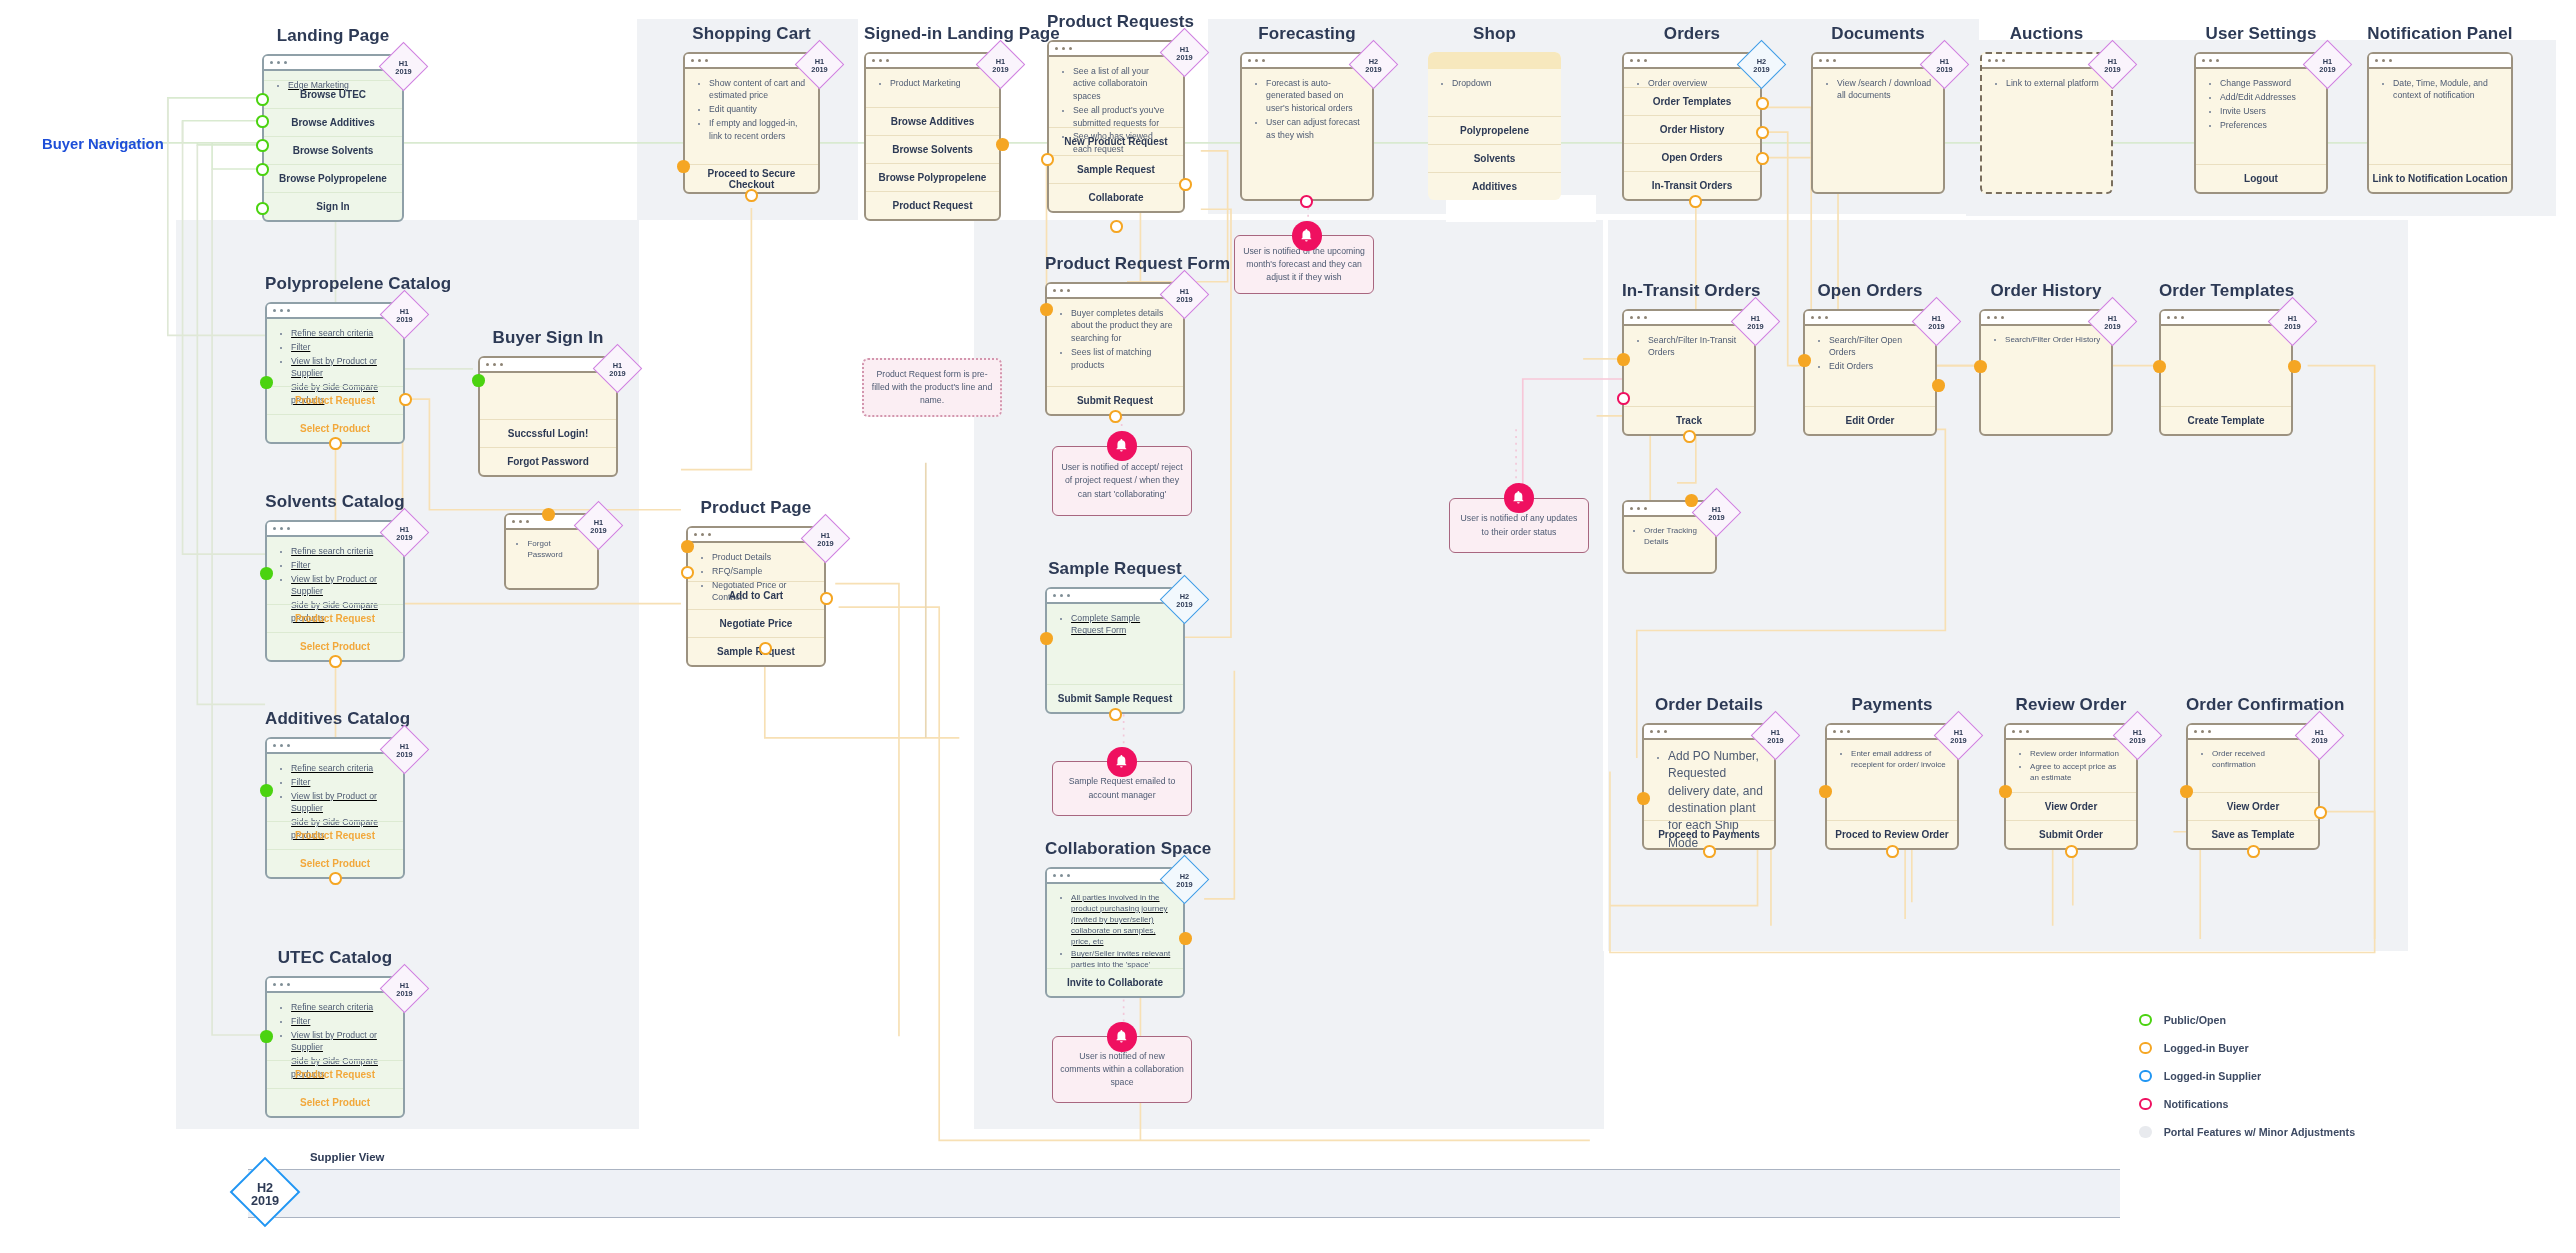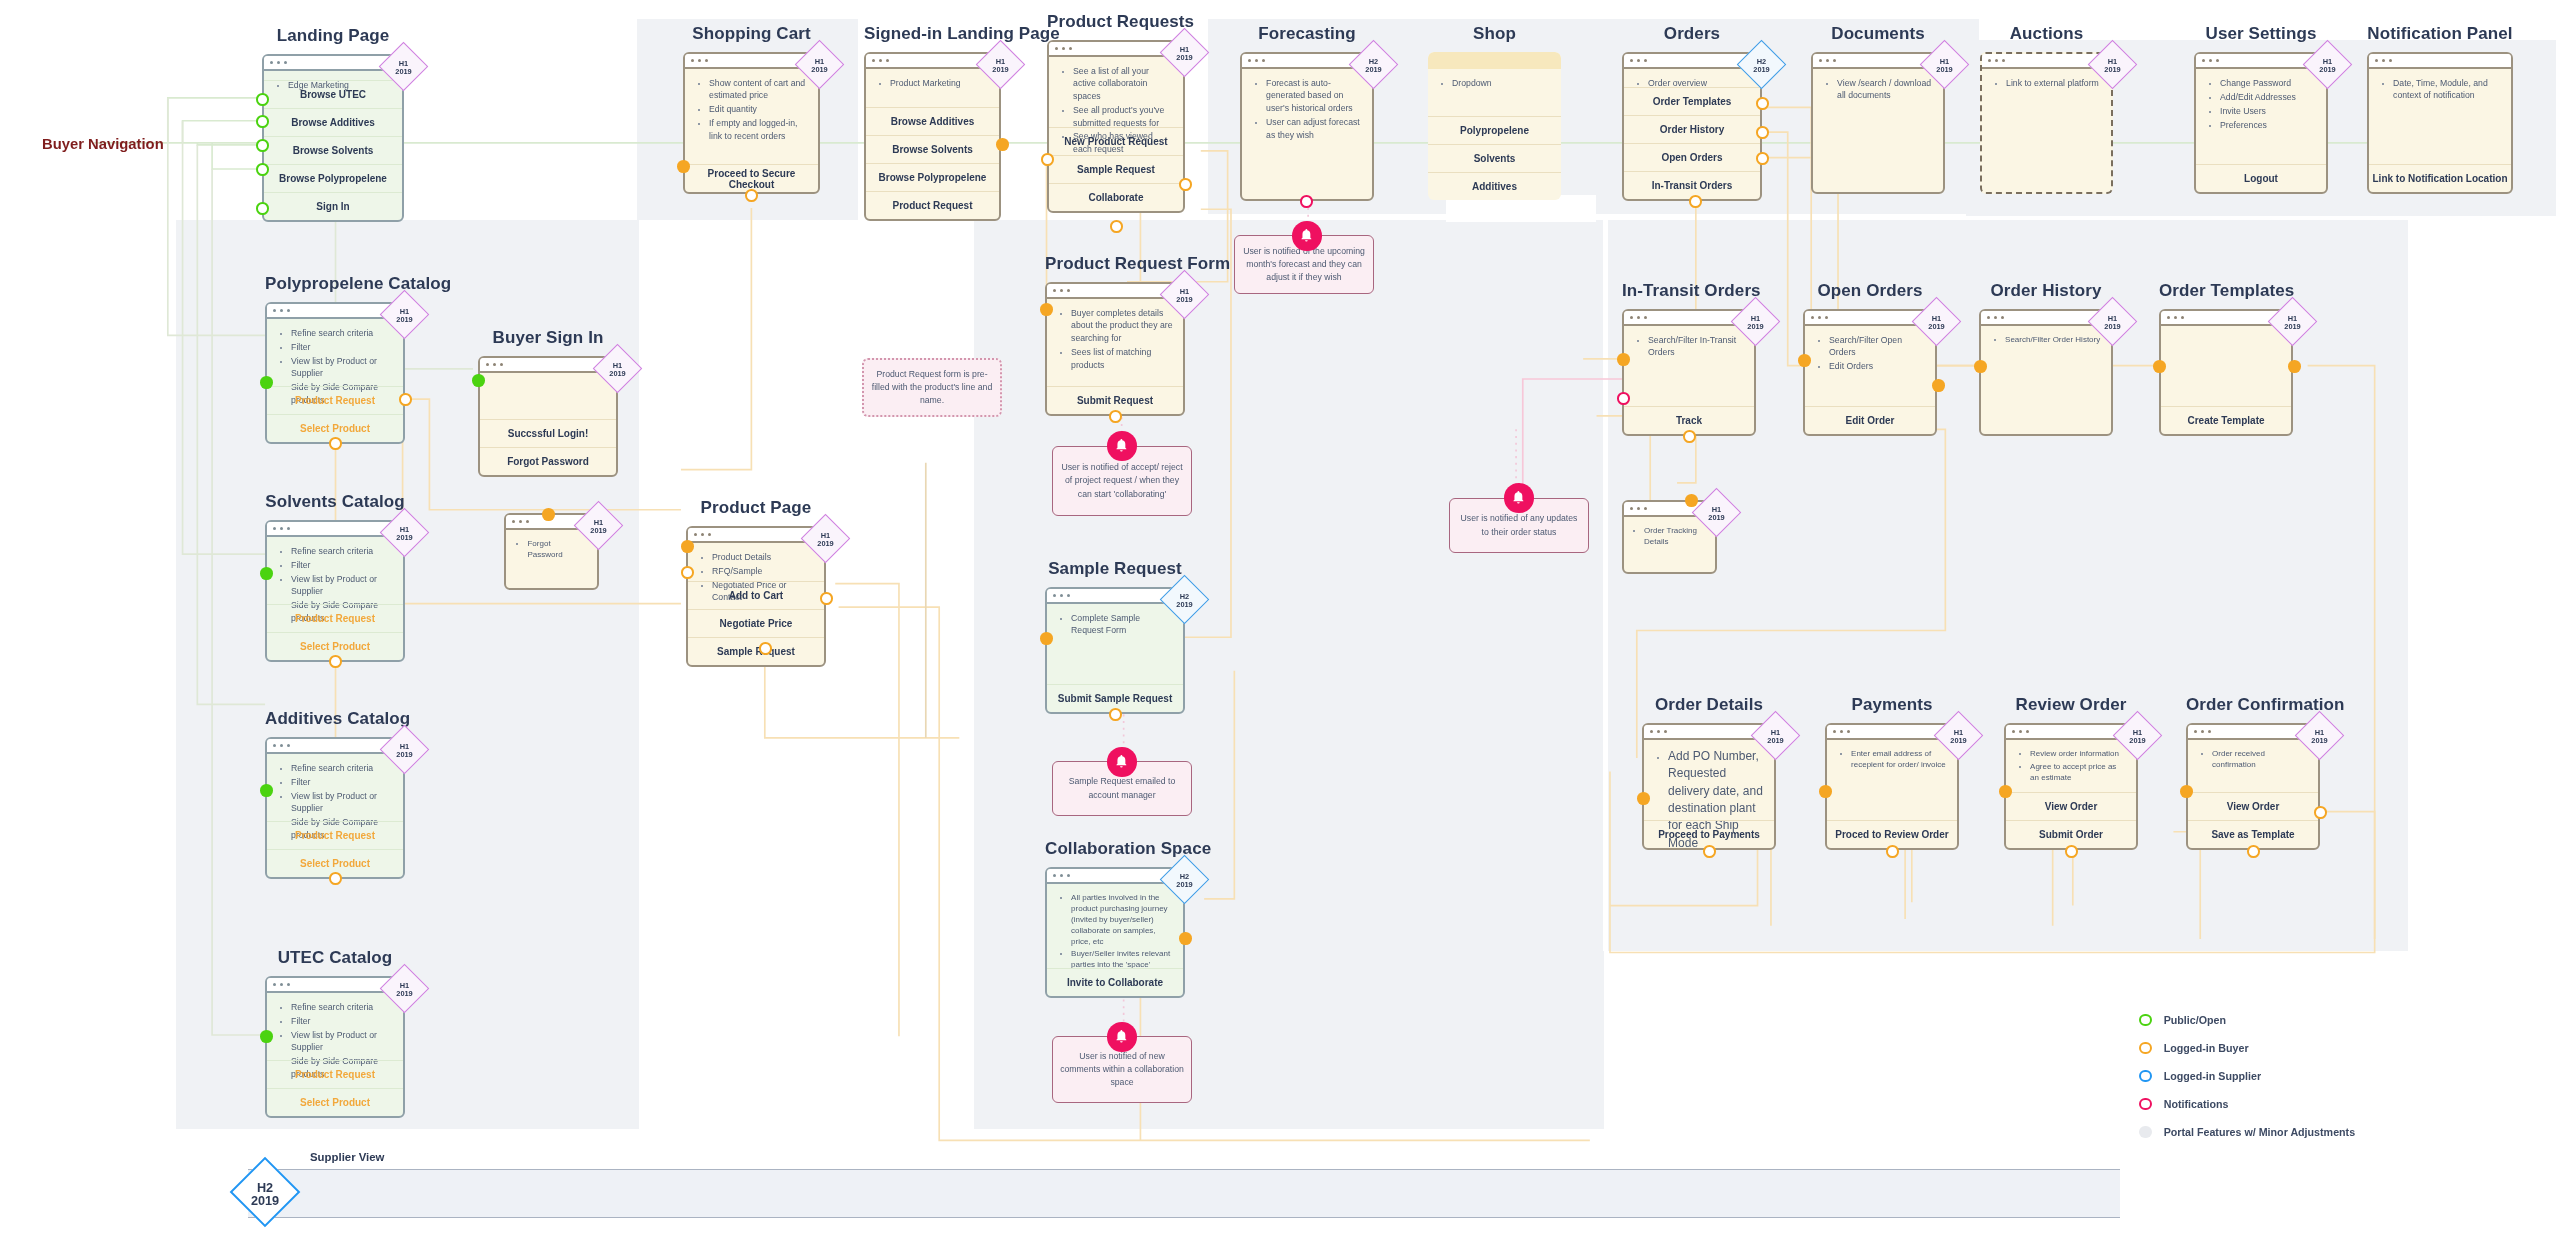--- a/index.html
+++ b/index.html
@@ -12,21 +12,21 @@
 
   
   #wires{position:absolute;left:0;top:0;width:2576px;height:1253px;pointer-events:none;}
 
   
   .card{position:absolute;}
   .card-title{position:absolute;top:-28px;left:0;width:100%;text-align:center;
     font-size:17px;font-weight:bold;color:#2d3a55;letter-spacing:0.1px;white-space:nowrap;}
   .win{position:relative;width:100%;height:100%;border:2px solid #9c9280;border-radius:6px;
     background:#fbf6e4;box-sizing:border-box;overflow:visible;}
-  .win.green{border-color:#8fa0a8;background:#eef6e9;}
+  .win.green{border-color:#8fa0a8;background:#eef6e9;text-decoration:underline;}
   .win.dashed{border-style:dashed;border-color:#7a6f5e;}
   .titlebar{height:14.8px;background:#ffffff;border-bottom:2px solid #9c9280;border-radius:3.4px 3.4px 0 0;
     display:flex;align-items:center;padding-left:6px;box-sizing:border-box;}
   .win.green .titlebar{border-bottom-color:#8fa0a8;}
   .dots{display:flex;gap:3.4px;}
   .dots i{width:3.4px;height:3.4px;border-radius:50%;background:#8d8374;display:block;}
   .win.green .dots i{background:#7f8e96;}
   .body{padding:8px 6.7px 2.7px 6.7px;}
   ul.bullets{margin:0;padding:0 2.7px 0 17.4px;list-style:disc;}
   ul.bullets li{font-size:8.7px;line-height:1.45;color:#4d5a72;margin-bottom:1.3px;}
@@ -62,21 +62,21 @@
 
   
   .node{position:absolute;width:12.7px;height:12.7px;border-radius:50%;box-sizing:border-box;}
   .node.hollow{background:#ffffff;border:2.3px solid #f5a623;}
   .node.solid{background:#f5a623;border:0;}
   .node.green-h{background:#ffffff;border:2.3px solid #4bd310;}
   .node.green-s{background:#4bd310;border:0;}
   .node.pink-h{background:#ffffff;border:2.3px solid #ef1060;}
 
   
-  .navlabel{position:absolute;font-size:14.8px;font-weight:bold;color:#7f1d1d;white-space:nowrap;}
+  .navlabel{position:absolute;font-size:14.8px;font-weight:bold;color:#1d4ed8;white-space:nowrap;}
 
   
   .supbar{position:absolute;background:#eef1f6;border-top:1.3px solid #aab3c2;border-bottom:1.3px solid #aab3c2;}
   .suplabel{position:absolute;font-size:11.4px;font-weight:bold;color:#2d3a55;white-space:nowrap;}
   .bigdiamond{position:absolute;width:50px;height:50px;transform:rotate(45deg);
     border:2px solid #2196f3;background:#ffffff;box-sizing:border-box;}
   .bigdiamond span{transform:rotate(-45deg);width:50px;height:50px;
     display:flex;flex-direction:column;align-items:center;justify-content:center;
     font-size:12.7px;font-weight:bold;color:#2d3a55;line-height:1.05;}
 

